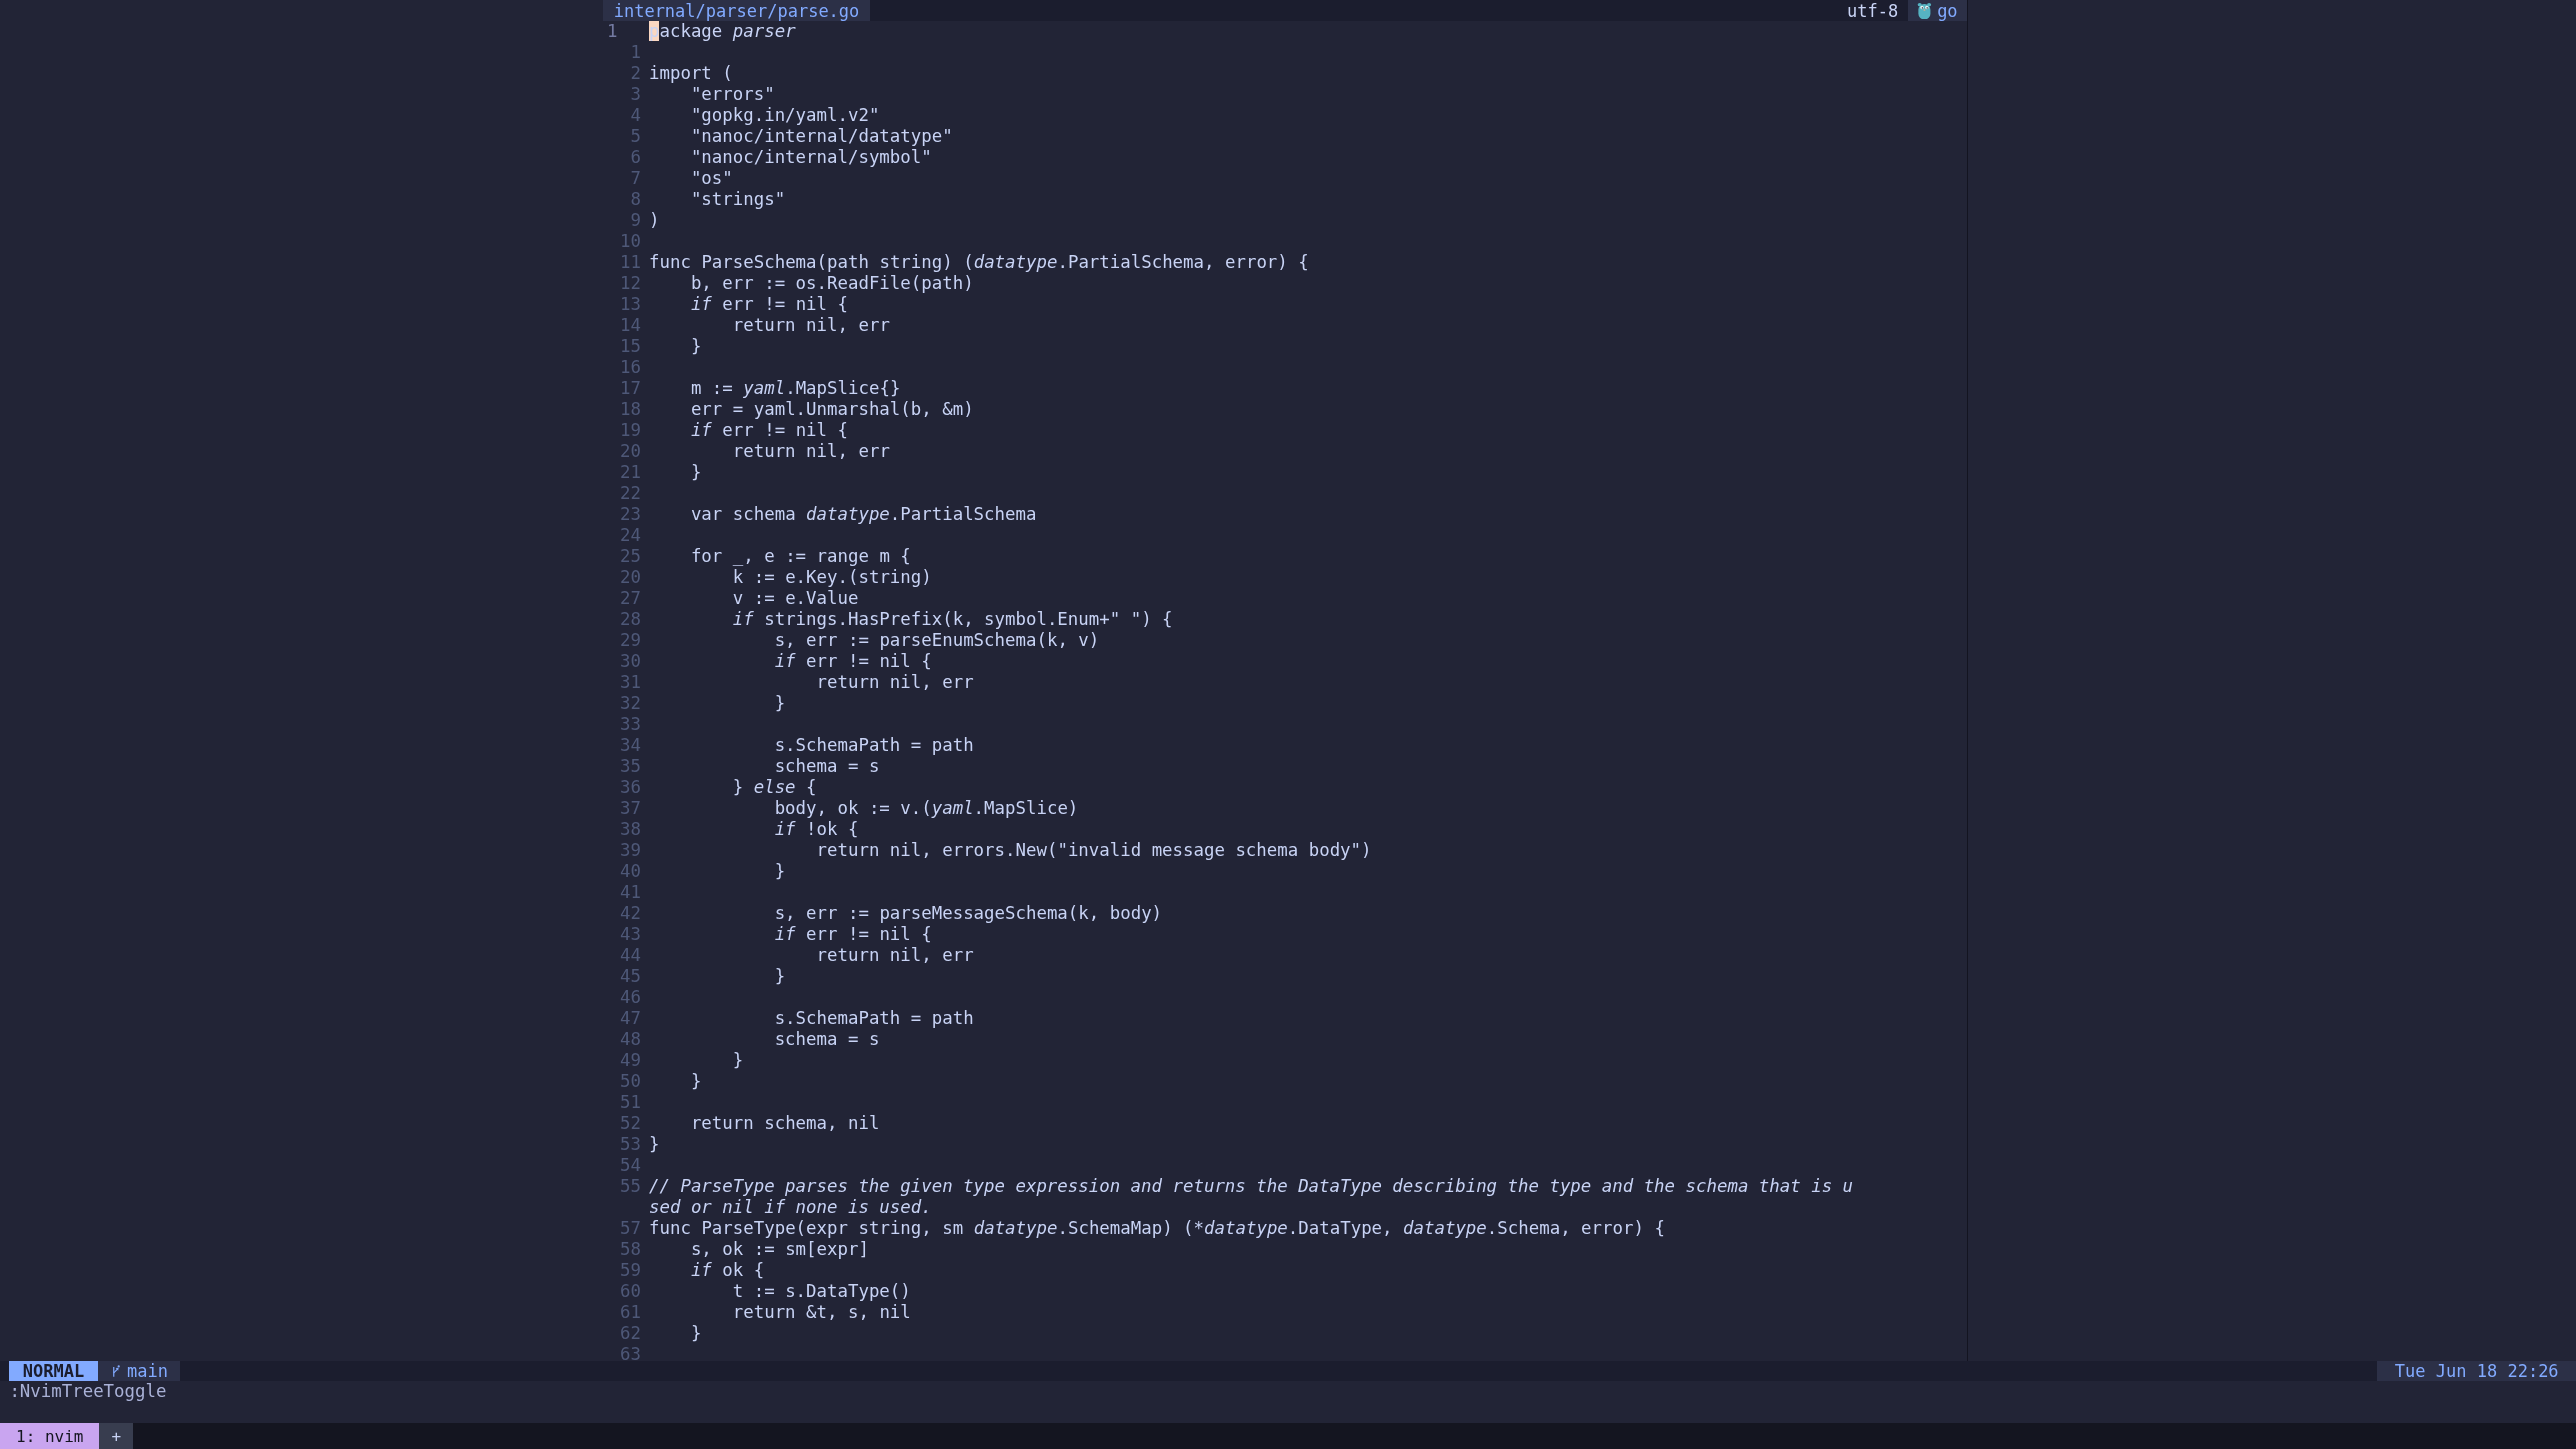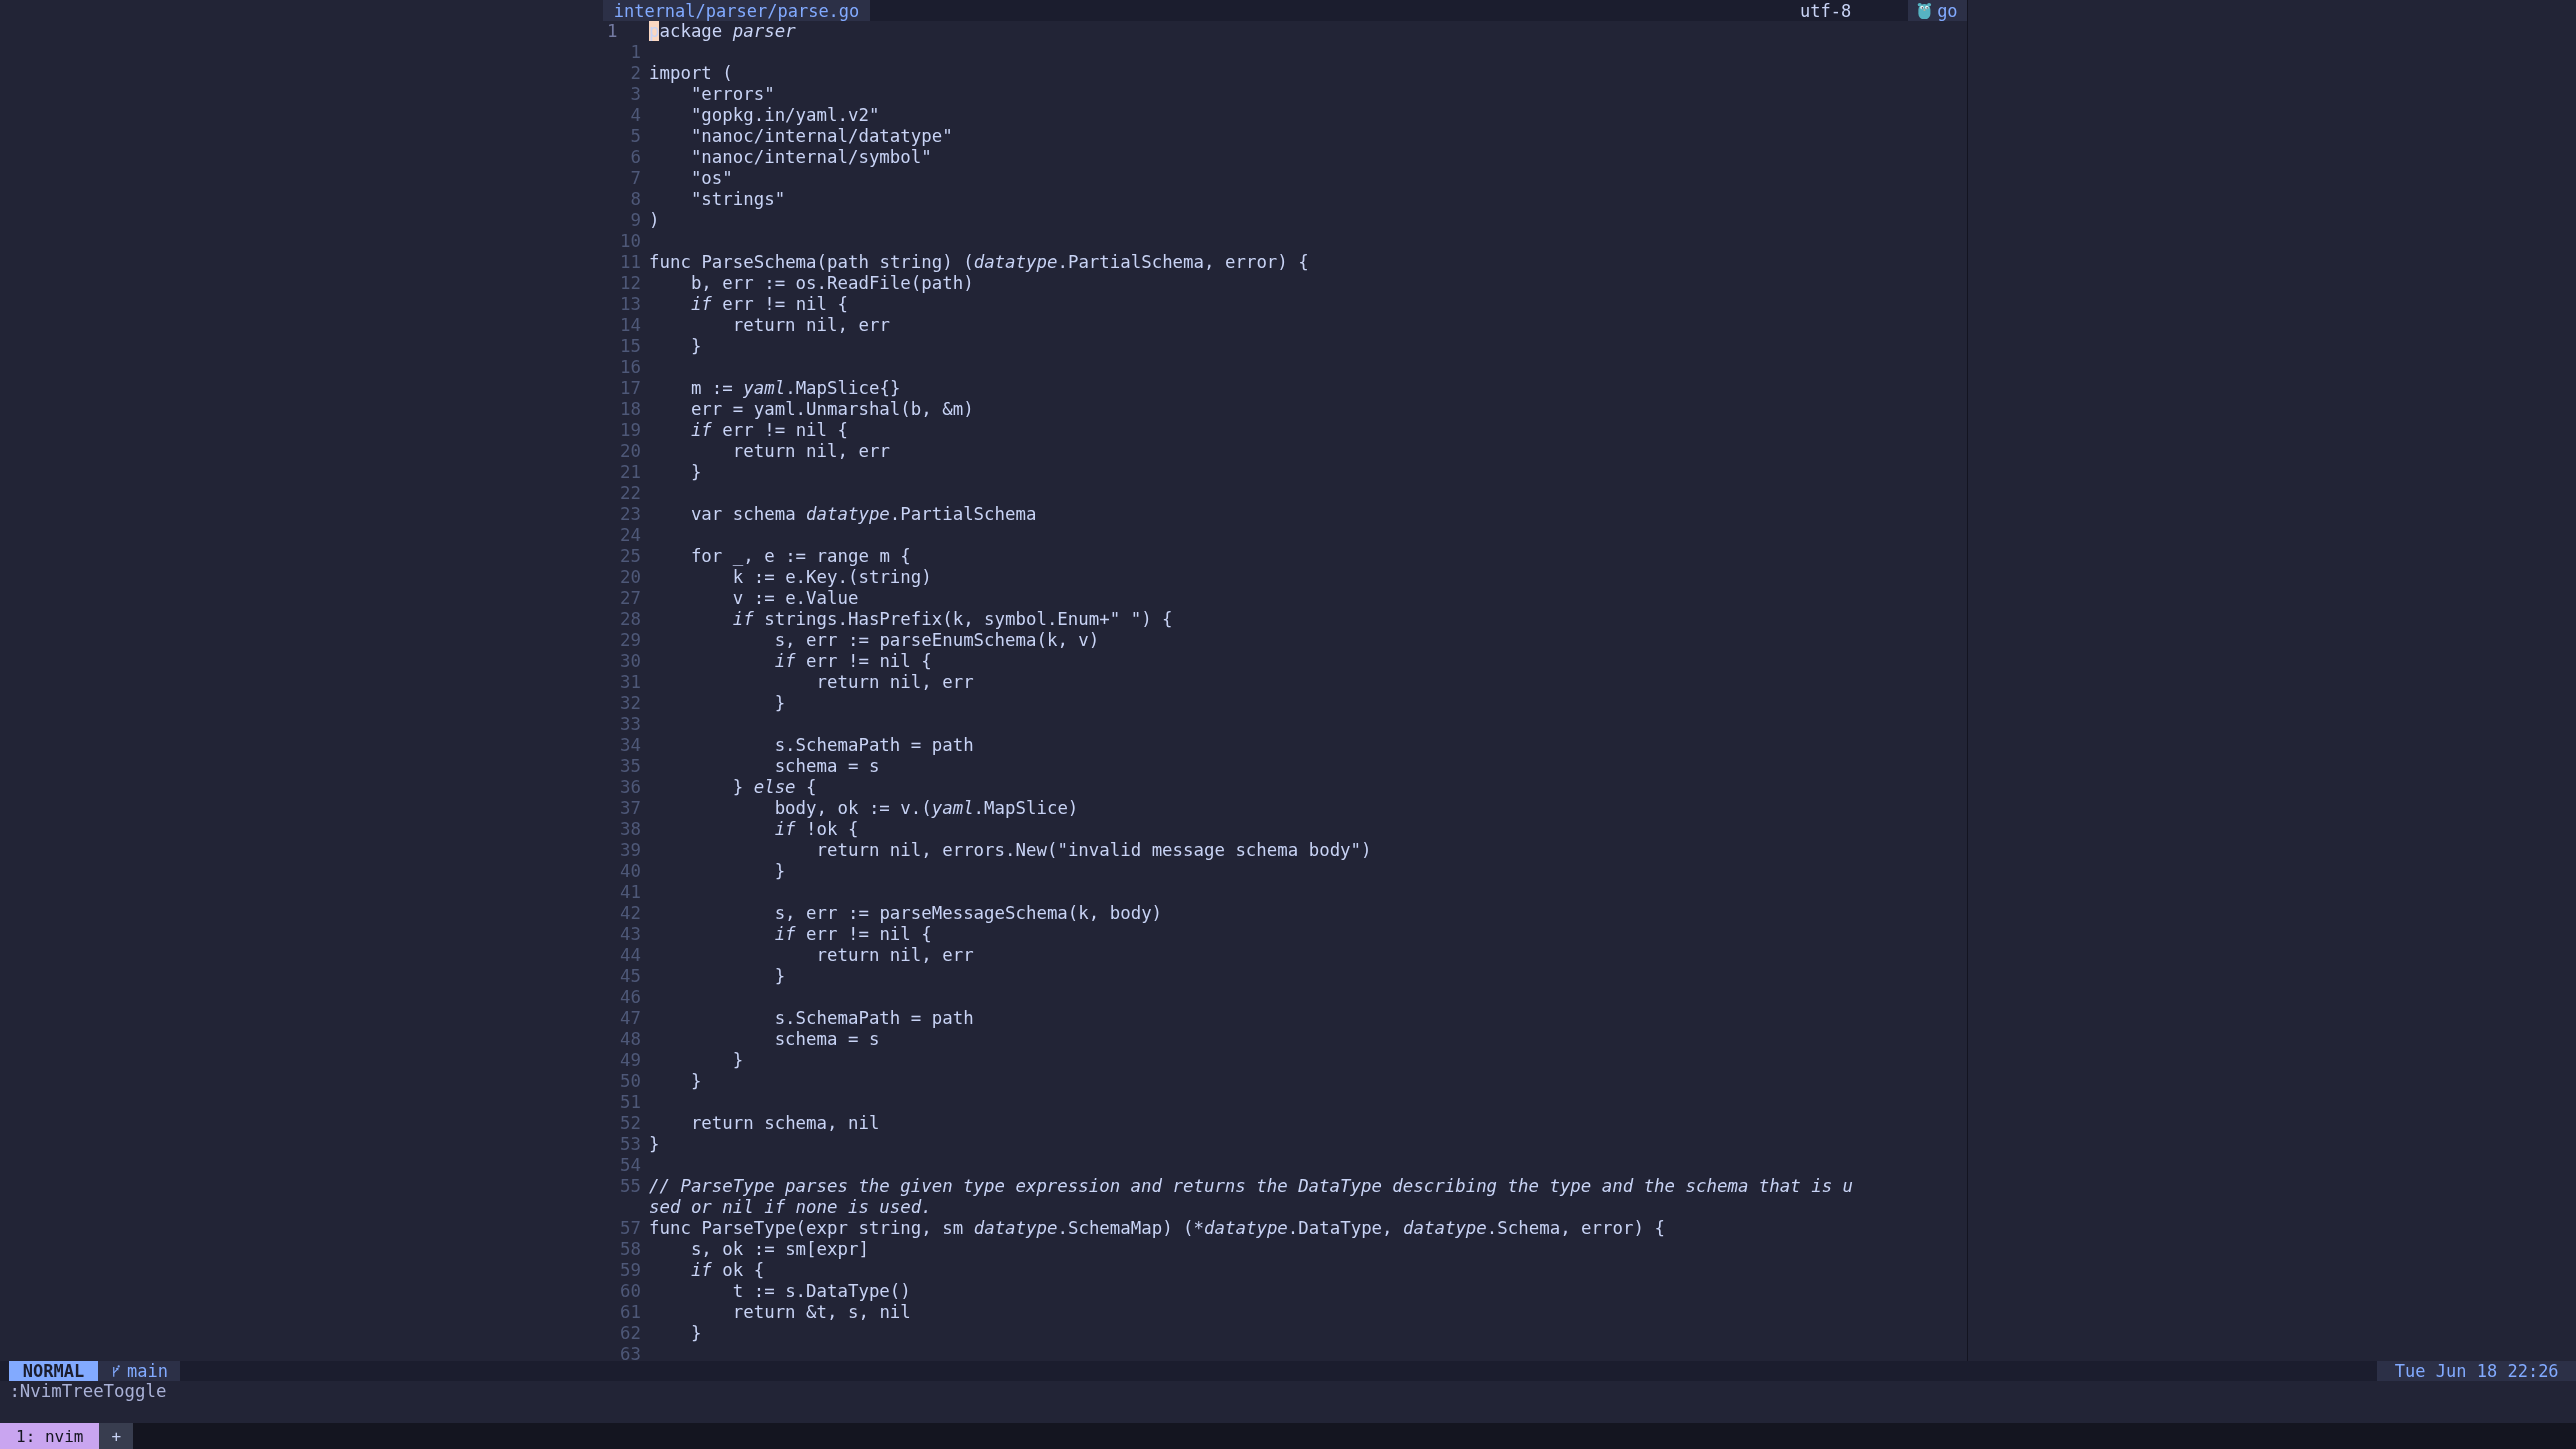--- a/index.html
+++ b/index.html
@@ -15,21 +15,21 @@
   body{font-family:"DejaVu Sans Mono","Liberation Mono",monospace;}
   .screen{width:2576px;height:1449px;display:flex;flex-direction:column;background:var(--bg);}
   .workspace{height:1369px;position:relative;overflow:hidden;background:var(--bg);}
   .editor-window{position:absolute;left:603px;top:0;width:1364px;height:100%;overflow:hidden;}
   .vsep{position:absolute;left:1967px;top:0;width:1.3px;height:100%;background:var(--sep);}
   
   .winbar{height:21px;background:var(--bg-dark);display:flex;align-items:center;font-size:17px;}
   .wb-file{background:var(--bg-chip);color:var(--blue);height:100%;display:flex;align-items:center;padding:0 10.7px;}
   .wb-spacer{flex:1;}
   .wb-enc{color:var(--fg);padding:0 9.4px;}
-  .wb-ft{background:var(--bg-chip);color:var(--blue);height:100%;display:flex;align-items:center;gap:5.4px;padding:0 9.4px;margin-left:47px;}
+  .wb-ft{background:var(--bg-chip);color:var(--blue);height:100%;display:flex;align-items:center;gap:5.4px;padding:0 9.4px;}
   
   .code-rows{font-size:17.4px;}
   .crow{display:flex;height:21px;line-height:21px;white-space:pre;}
   .gut{width:46px;flex:none;text-align:right;padding-right:8px;color:var(--gutter);}
   .gut.cur{text-align:left;padding-left:4px;color:var(--gutter-cur);}
   .cline{flex:1;overflow:hidden;}
   .cline span{color:var(--fg);}
   .tk-kw{color:var(--purple);}
   .tk-kwi{color:var(--purple);font-style:italic;}
   .tk-fn{color:var(--blue);}

